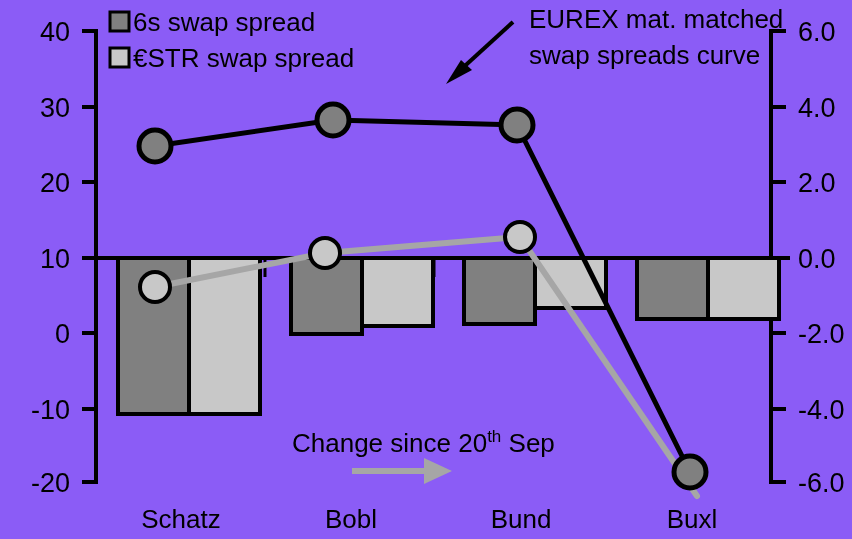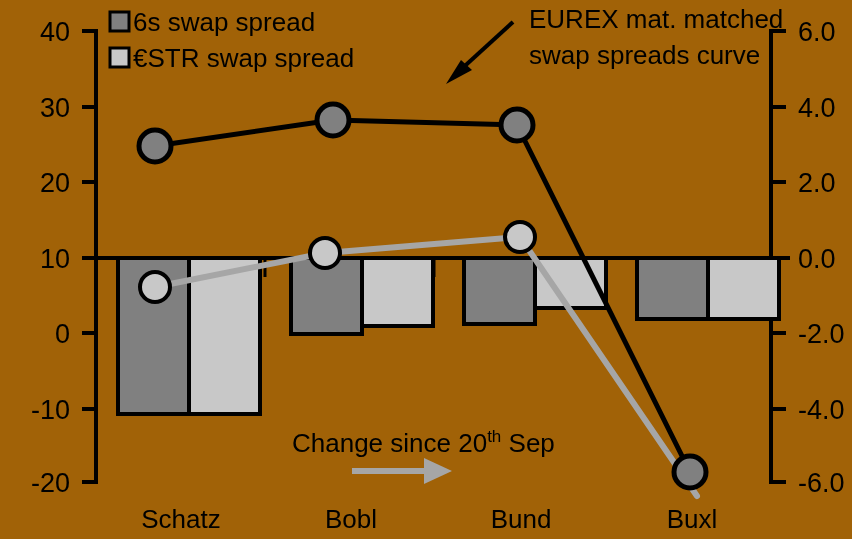--- a/index.html
+++ b/index.html
@@ -11,21 +11,21 @@
   body {
     width: 852px;
     height: 539px;
     overflow: hidden;
     font-family: "Liberation Sans", sans-serif;
   }
   #chart-root {
     position: relative;
     width: 852px;
     height: 539px;
-    background: #a16207;
+    background: #8b5cf6;
   }
   #chart-svg {
     position: absolute;
     left: 0;
     top: 0;
   }
   .axis-tick-label {
     font-family: "Liberation Sans", sans-serif;
     font-size: 27px;
     fill: #000000;

